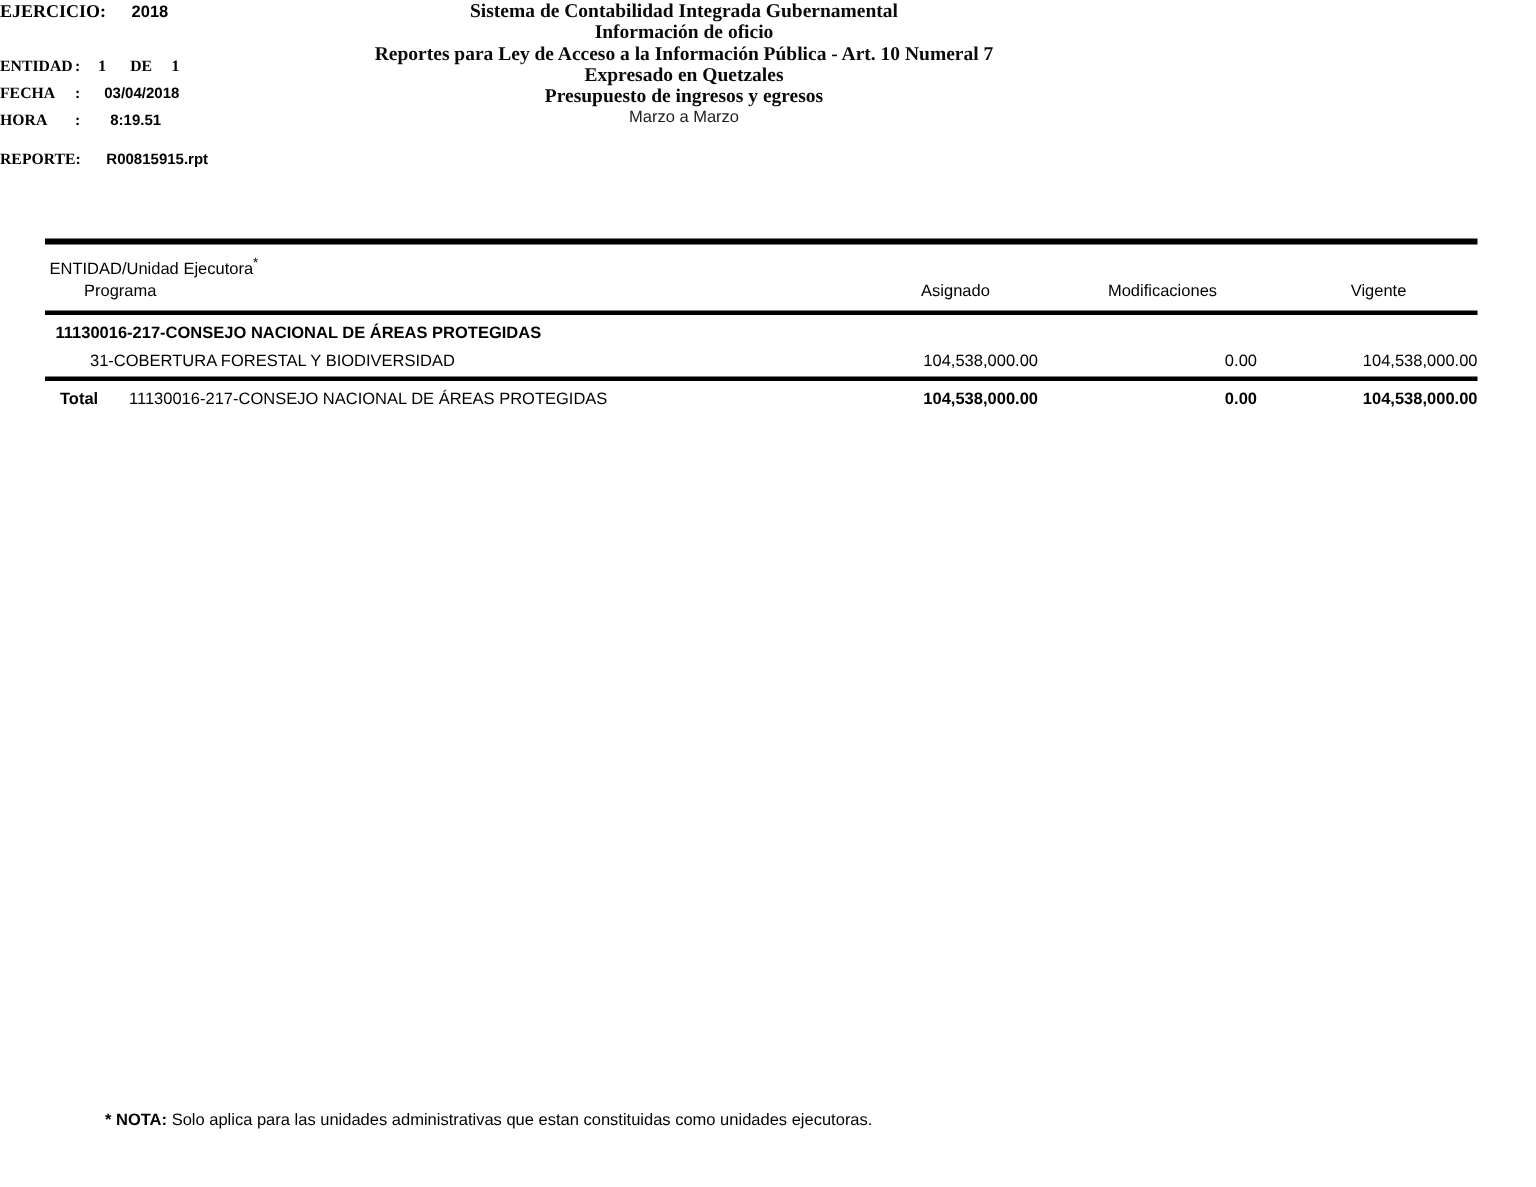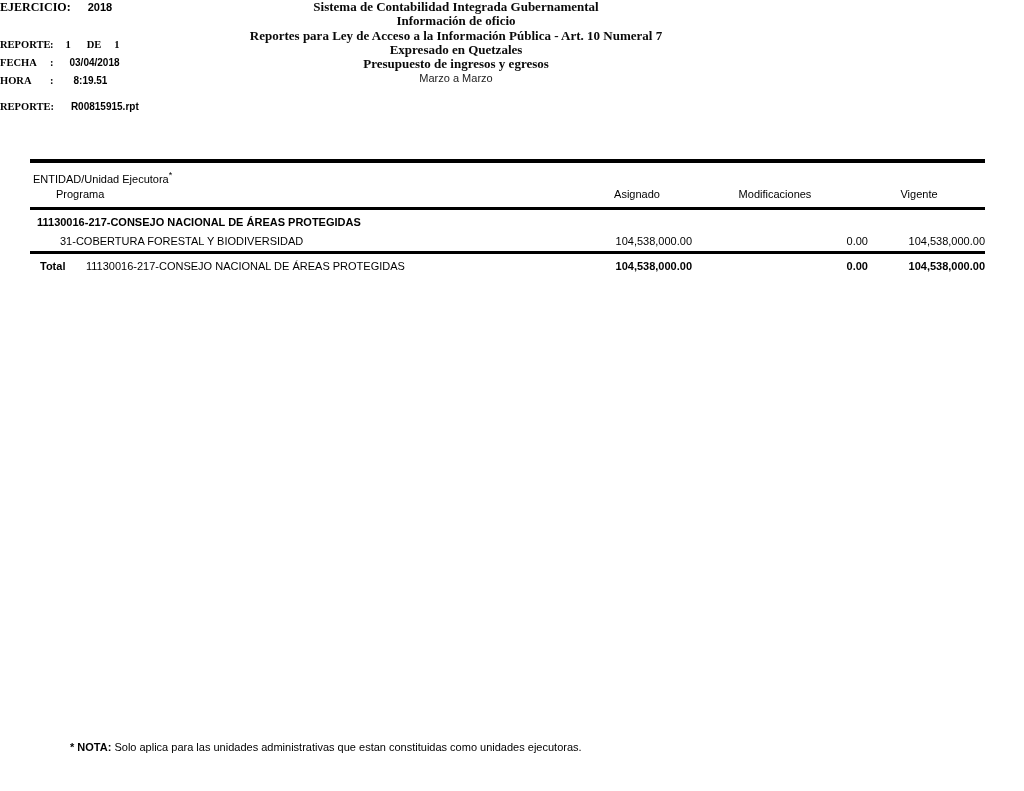--- a/index.html
+++ b/index.html
@@ -70,21 +70,21 @@
   .col-hdr { position: absolute; top: 29px; font-size: 11px; transform: translateX(-50%); white-space: nowrap; }
   .col-hdr-1 { left: 607px; }
   .col-hdr-2 { left: 745px; }
   .col-hdr-3 { left: 889px; }
 
   .row-entity { left: 7px; top: 57px; font-weight: bold; }
   .row-program-label { left: 30px; top: 76px; }
 
   .num { position: absolute; width: 170px; text-align: right; font-size: 11px; white-space: nowrap; }
   .num-col-1 { left: 492px; }
-  .num-col-2 { left: 668px; }
+  .num-col-2 { left: 638px; }
   .num-col-3 { left: 785px; }
   .num-row-1 { top: 76px; }
   .num-row-total { top: 101px; font-weight: bold; }
 
   .row-total-label { left: 10px; top: 101px; font-weight: bold; }
   .row-total-entity { left: 56px; top: 101px; }
 
   
   .footnote {
     position: absolute; left: 38px; top: 741px;
@@ -104,21 +104,21 @@
     <div class="title-line">Expresado en Quetzales</div>
     <div class="title-line">Presupuesto de ingresos y egresos</div>
     <div class="period-line">Marzo a Marzo</div>
   </div>
 
   <div class="ejercicio-row">
     <span class="ej-label">EJERCICIO:</span><span class="ej-value">2018</span>
   </div>
 
   <div class="meta-row m-top-1">
-    <span class="meta-label">REPORTE</span><span class="meta-colon">:</span><span class="meta-value-serif" style="margin-left:12px">1</span><span class="meta-value-serif" style="margin-left:16px">DE</span><span class="meta-value-serif" style="margin-left:13px">1</span>
+    <span class="meta-label">ENTIDAD</span><span class="meta-colon">:</span><span class="meta-value-serif" style="margin-left:12px">1</span><span class="meta-value-serif" style="margin-left:16px">DE</span><span class="meta-value-serif" style="margin-left:13px">1</span>
   </div>
   <div class="meta-row m-top-2">
     <span class="meta-label">FECHA</span><span class="meta-colon">:</span><span class="meta-value" style="margin-left:6px">03/04/2018</span>
   </div>
   <div class="meta-row m-top-3">
     <span class="meta-label">HORA</span><span class="meta-colon">:</span><span class="meta-value" style="margin-left:10px">8:19.51</span>
   </div>
   <div class="meta-row m-top-4">
     <span>REPORTE:</span><span class="meta-value" style="margin-left:7px">R00815915.rpt</span>
   </div>

